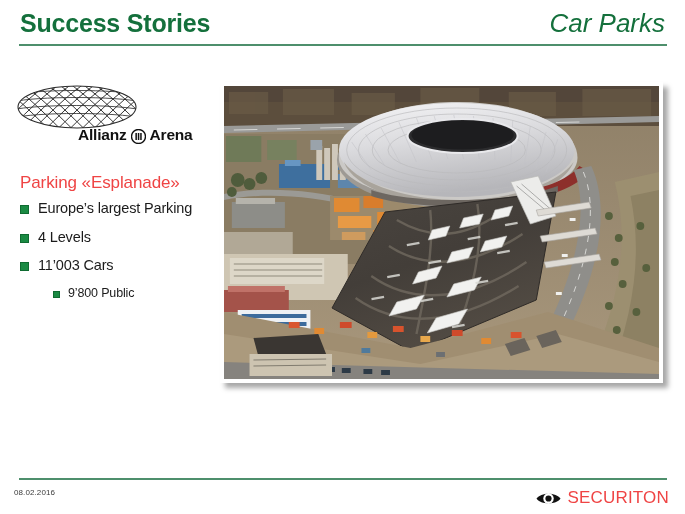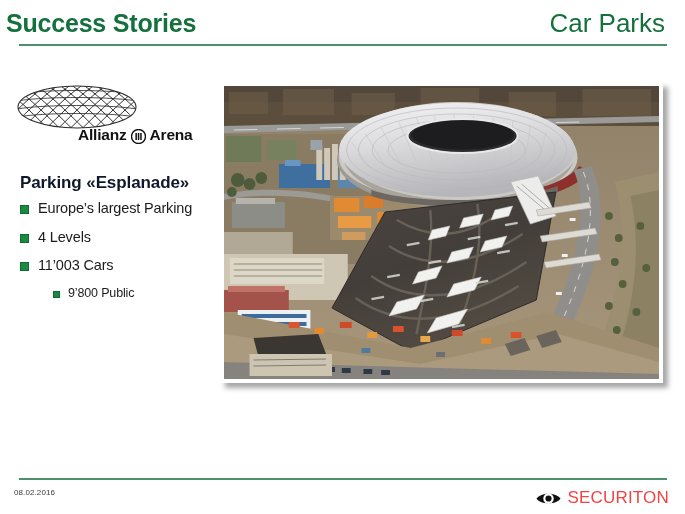--- a/index.html
+++ b/index.html
@@ -21,37 +21,38 @@
 
   
   .header {
     position: absolute;
     left: 0; top: 0;
     width: 685px;
     height: 50px;
   }
   .slide-title {
     position: absolute;
-    left: 6px;
+    left: 20px;
     top: 9px;
     font-size: 25px;
     font-weight: bold;
     color: #14703c;
     letter-spacing: -0.2px;
     white-space: nowrap;
   }
   .slide-subtitle {
     position: absolute;
     right: 20px;
     top: 8px;
     font-size: 26px;
     font-weight: normal;
     color: #14703c;
     letter-spacing: 0px;
     white-space: nowrap;
+    font-style: italic;
   }
   .header-rule {
     position: absolute;
     left: 19px;
     top: 44px;
     width: 648px;
     height: 2px;
     background: #4e8f6c;
   }
 
@@ -89,22 +90,22 @@
     position: relative;
     top: 1px;
   }
 
   
   .content-heading {
     position: absolute;
     left: 20px;
     top: 173px;
     font-size: 17px;
-    font-weight: bold;
-    color: #0f172a;
+    font-weight: normal;
+    color: #ef4444;
     letter-spacing: -0.1px;
     white-space: nowrap;
   }
   .bullet-list {
     position: absolute;
     left: 20px;
     top: 200px;
     width: 200px;
     text-align: right;
   }

